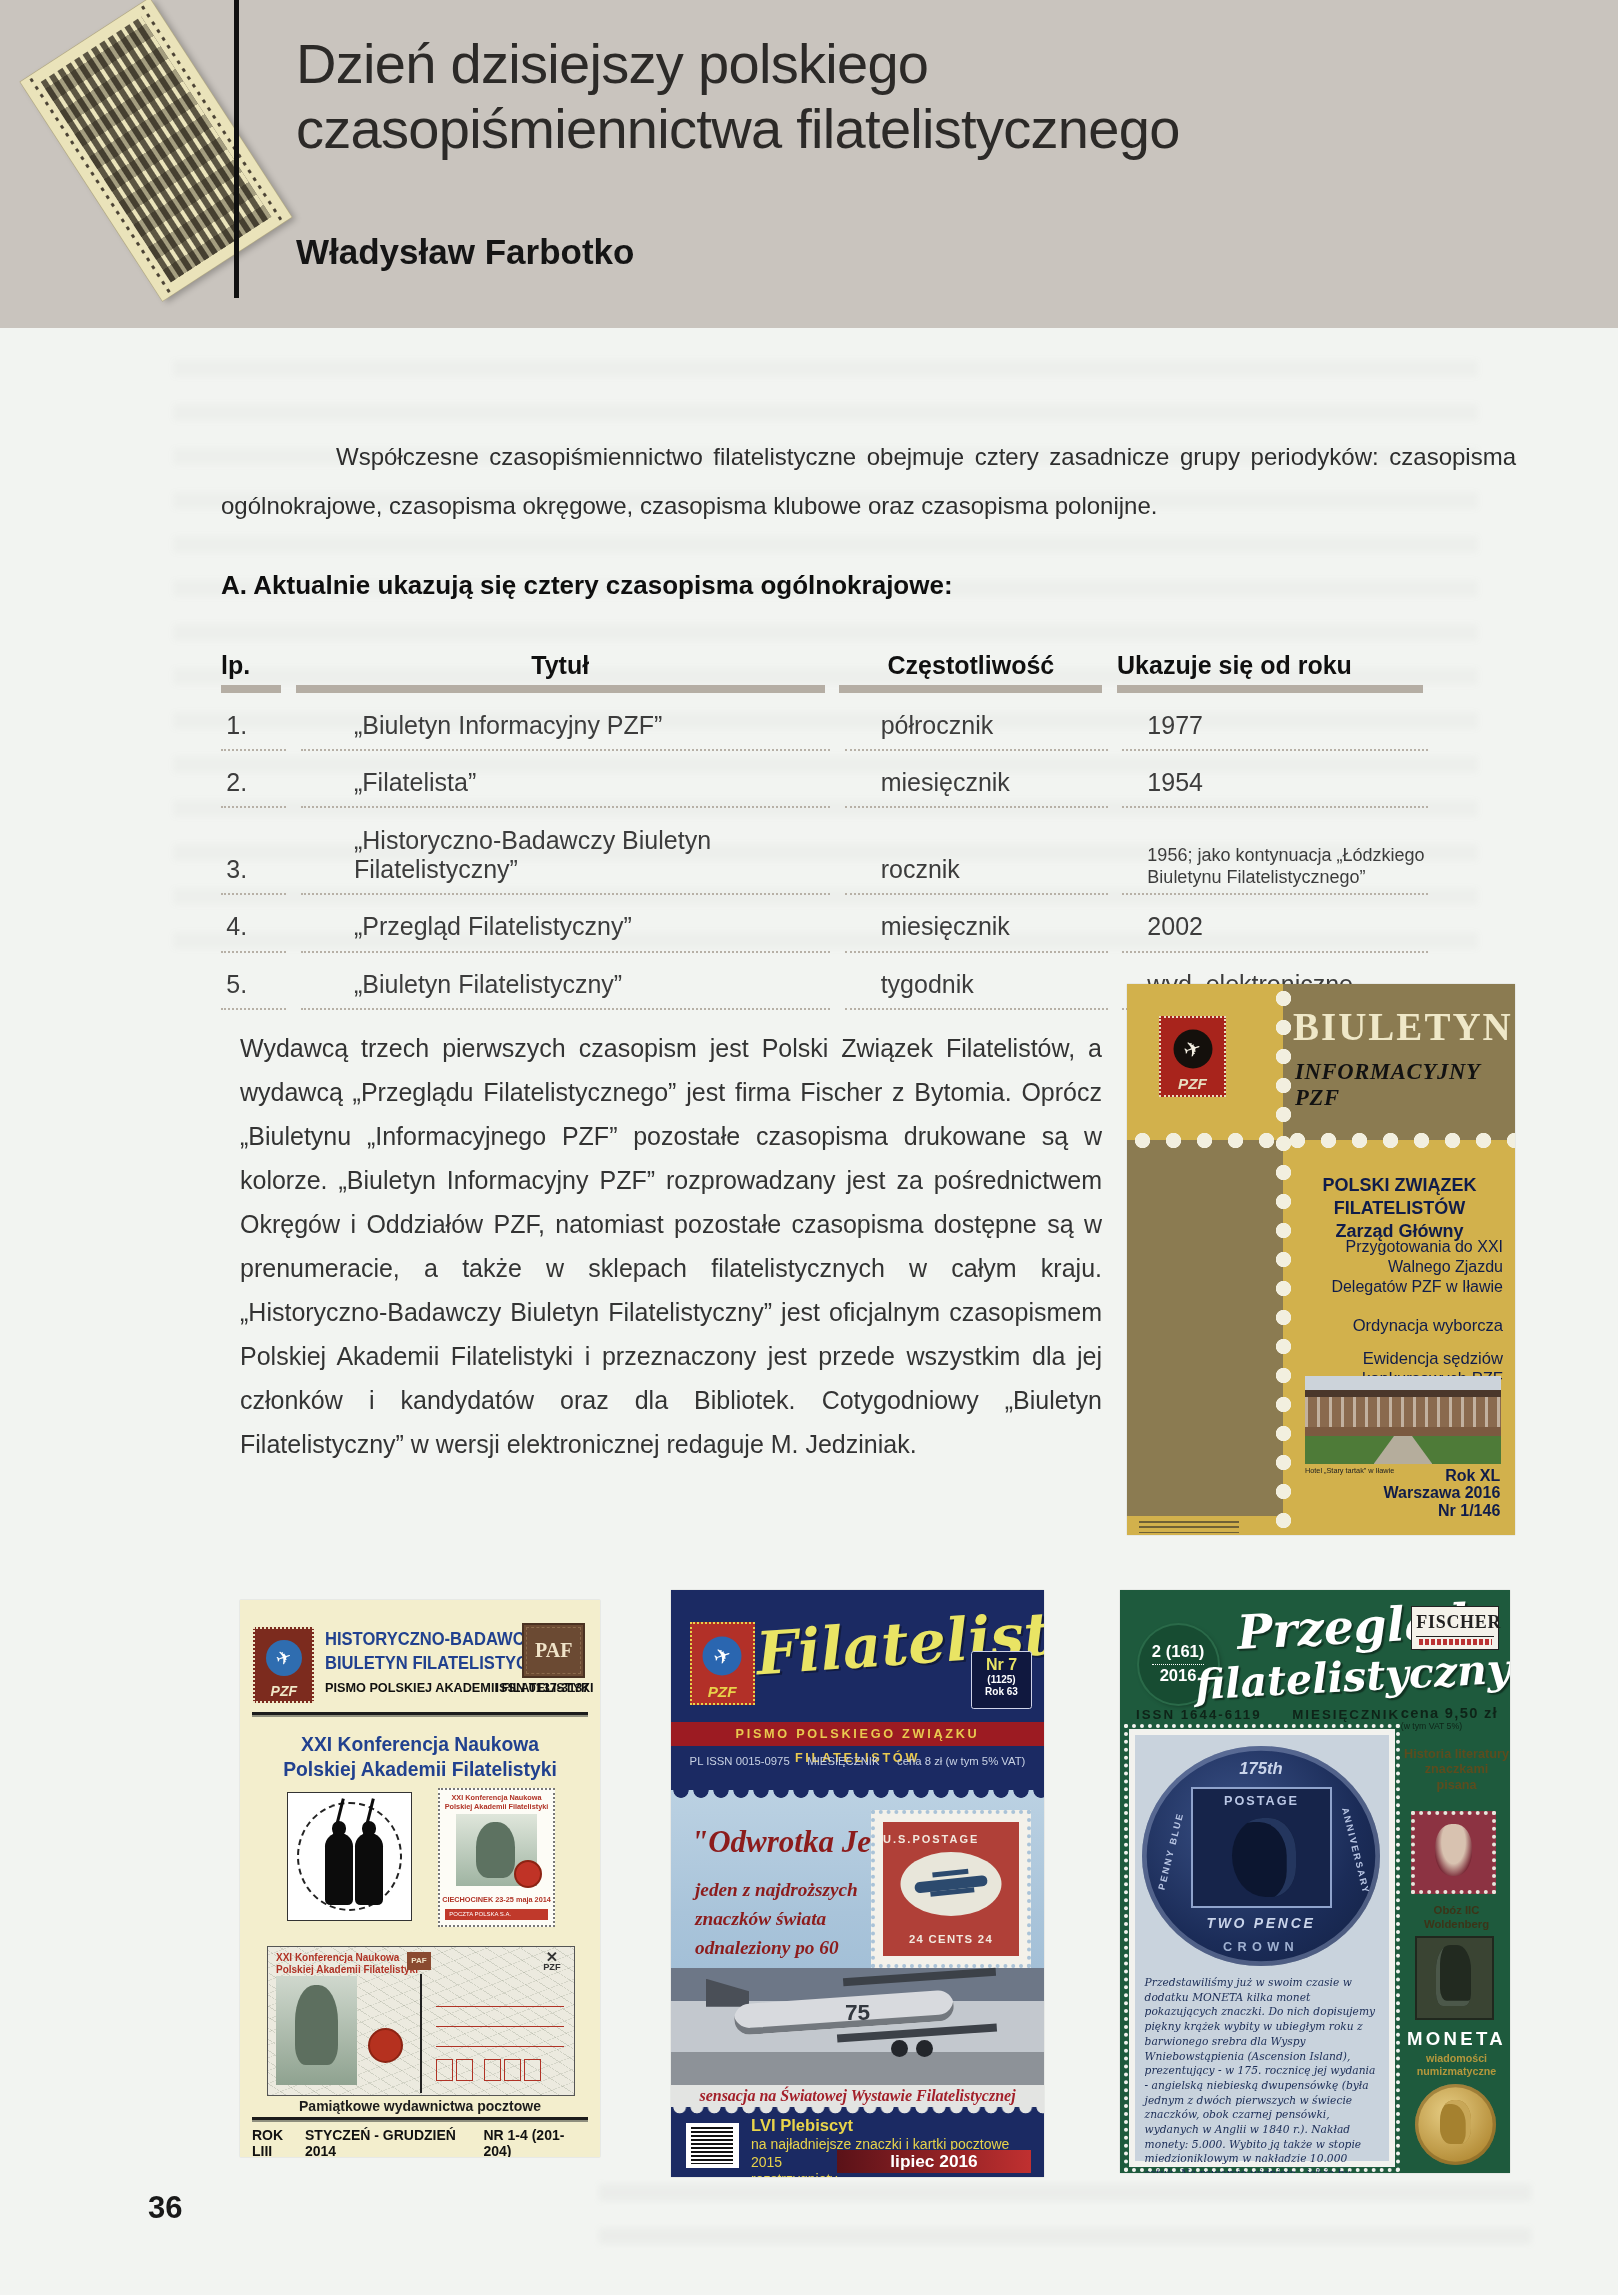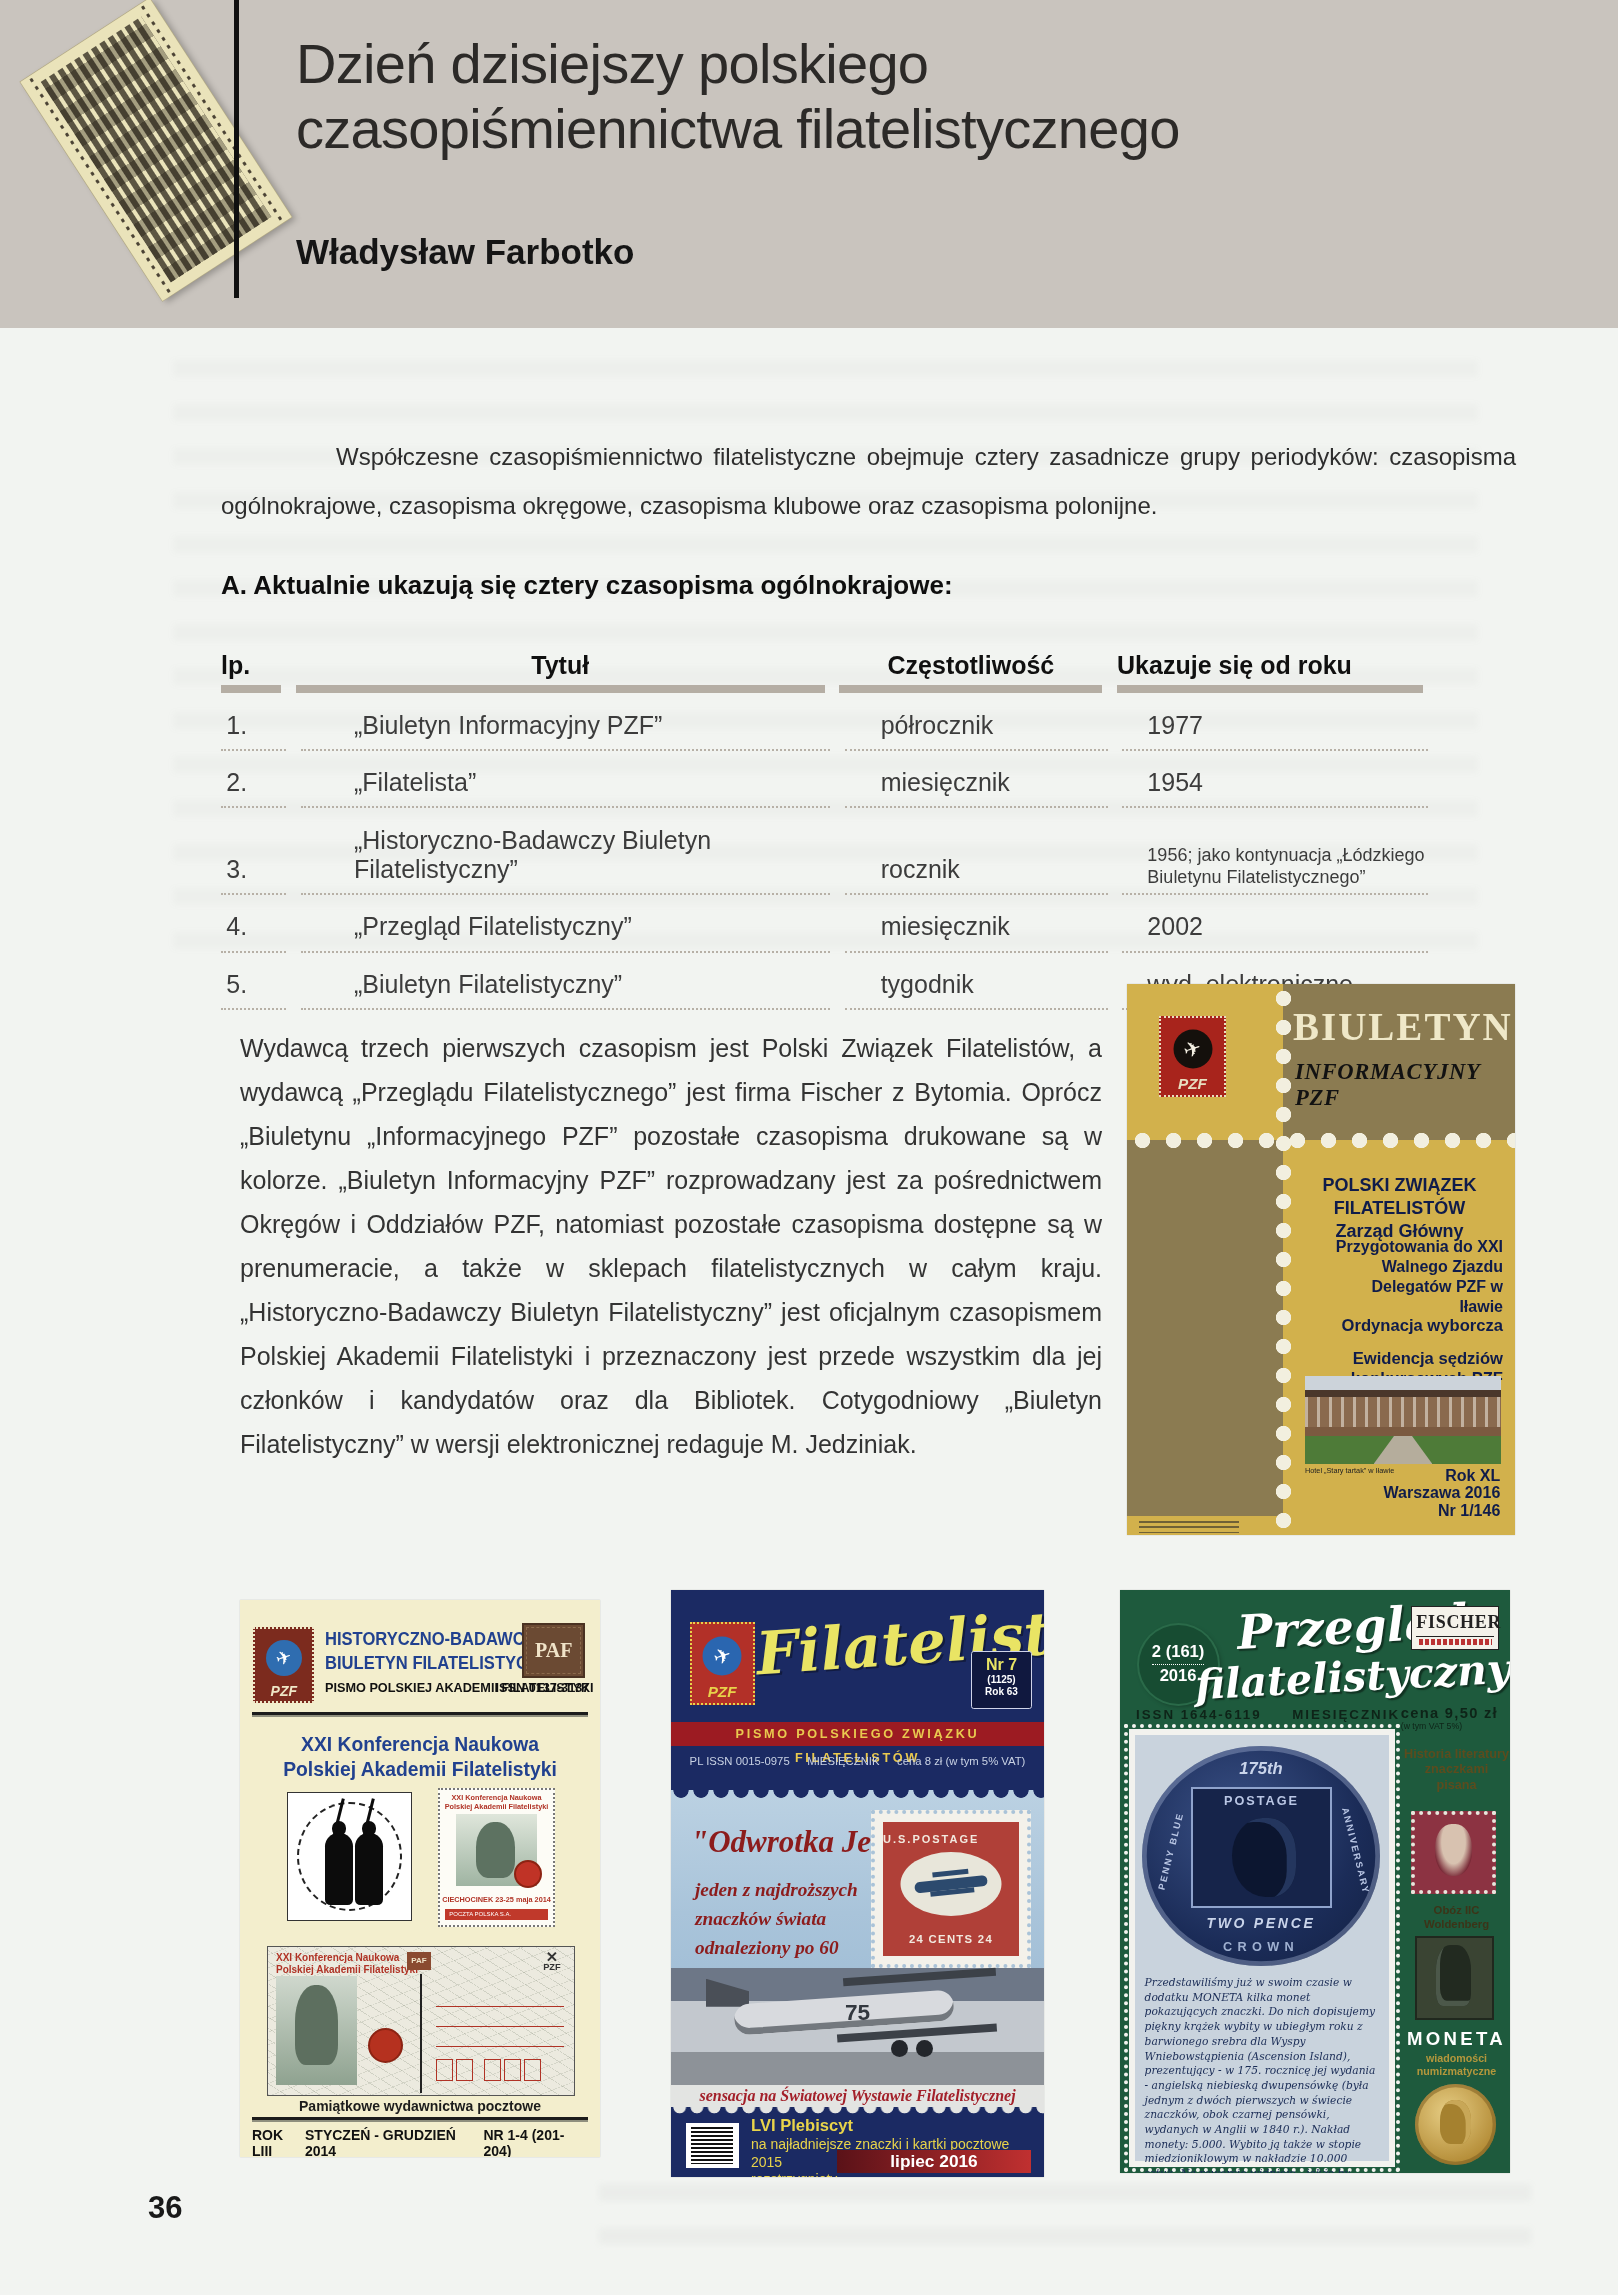--- a/index.html
+++ b/index.html
@@ -72,21 +72,21 @@
       background-size:21px 29px;background-repeat:repeat-y;}
   .biu-dots-h{position:absolute;left:0;top:146px;width:388px;height:21px;
       background-image:radial-gradient(circle 8px at 50% 50%,#f2efdf 0 7.3px,transparent 8px);
       background-size:31px 21px;background-repeat:repeat-x;}
   .biu-logo{left:32px;top:32px;width:67px;height:81px;background:#a8241c;border:2.7px dotted #e9dfc2;}
   .biu-logo .disc{background:#14100c;}
   .biu-logo .plane{color:#f3efe2;}
   .biu-logo .pzf{color:#e8dfc0;}
   .biu-org{position:absolute;left:166px;top:190px;width:213px;text-align:center;color:#101c4a;
       font-weight:700;font-size:18px;line-height:23px;}
-  .biu-item{position:absolute;color:#101c4a;font-weight:700;text-align:right;}
+  .biu-item{position:absolute;color:#101c4a;font-weight:400;text-align:right;}
   .biu-item.i1{left:200px;top:253px;width:176px;font-size:16px;line-height:20px;}
   .biu-item.i2{left:200px;top:332px;width:176px;font-size:16.6px;}
   .biu-item.i3{left:160px;top:365px;width:216px;font-size:16.6px;}
   .biu-photo{position:absolute;left:178px;top:392px;width:196px;height:88px;
       background:linear-gradient(180deg,#ccd3da 0 16%,#4a372b 16% 24%,#8a6a4e 24% 58%,#7b5a40 58% 68%,#4e7b38 68% 100%);}
   .biu-photo::before{content:"";position:absolute;left:0;top:24%;width:100%;height:34%;
       background:repeating-linear-gradient(90deg,rgba(240,235,225,.55) 0 3.3px,transparent 3.3px 12px);}
   .biu-photo::after{content:"";position:absolute;left:35%;bottom:0;width:30%;height:32%;
       background:#b5ad9c;clip-path:polygon(35% 0,65% 0,100% 100%,0 100%);}
   .biu-caption{position:absolute;left:178px;top:482px;font-size:7.3px;color:#222;}

